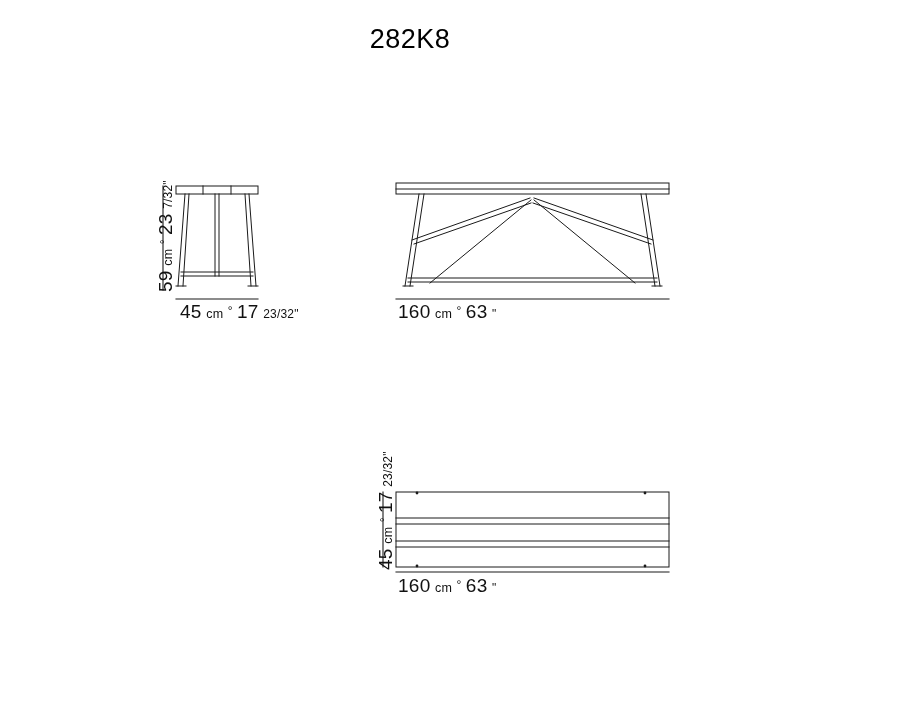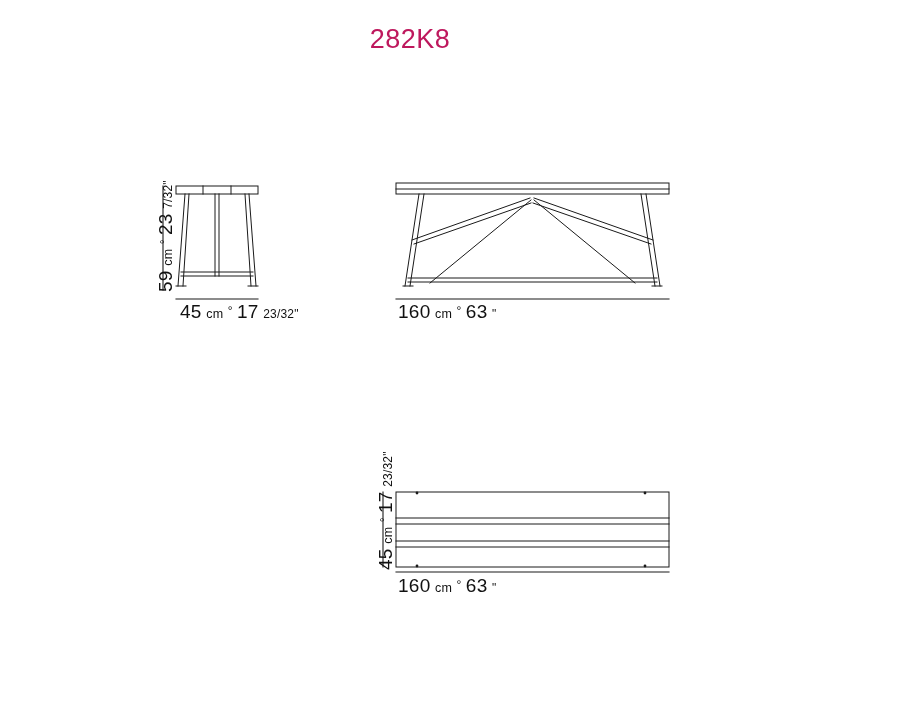--- a/index.html
+++ b/index.html
@@ -20,21 +20,21 @@
     left: 0; top: 0;
     width: 900px; height: 701px;
   }
   .title {
     position: absolute;
     left: 0; top: 24px;
     width: 820px;
     text-align: center;
     font-size: 27px;
     letter-spacing: 0.5px;
-    color: #be185d;
+    color: #000000;
     font-weight: 400;
   }
   
   .dim {
     position: absolute;
     white-space: nowrap;
     color: #111;
     line-height: 1;
   }
   .dim .big {

